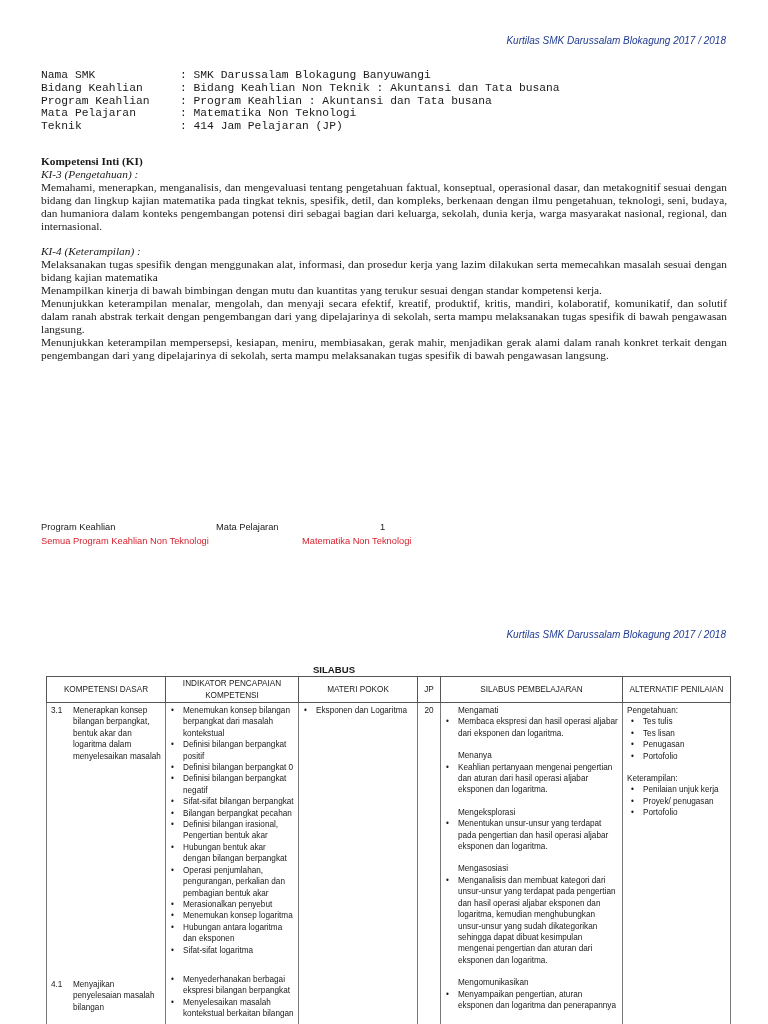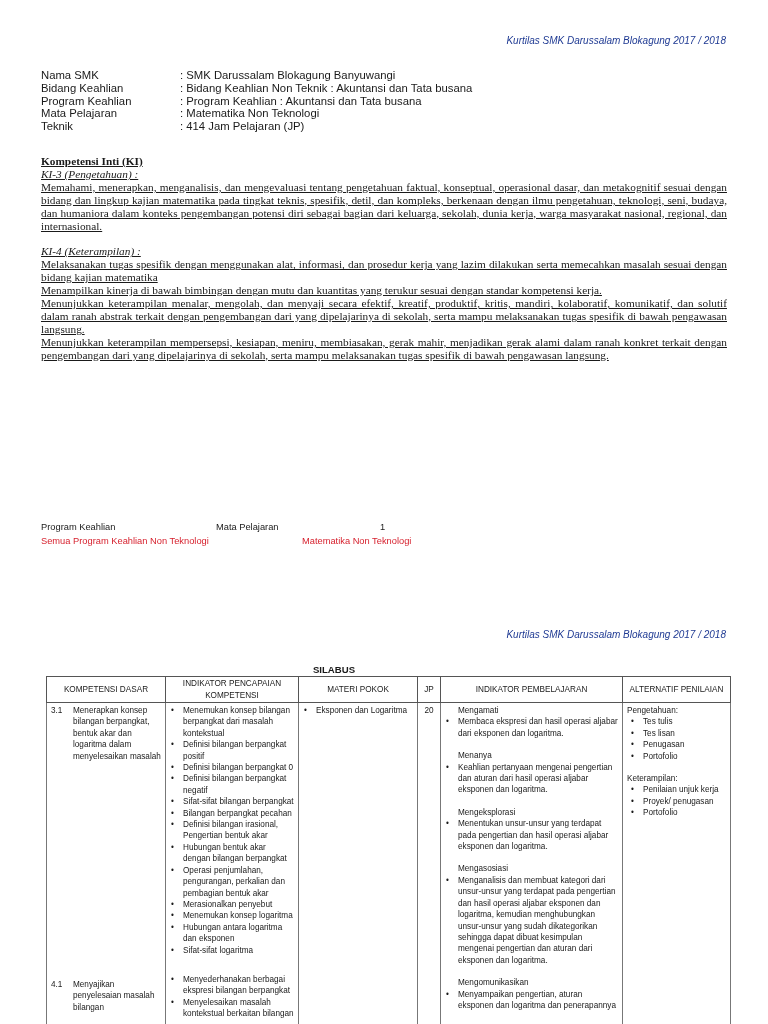--- a/index.html
+++ b/index.html
@@ -2,25 +2,25 @@
 <html><head>
   <meta charset="utf-8">
   <style>
     html, body { margin: 0; padding: 0; background: #ffffff; }
     body { width: 768px; height: 1024px; overflow: hidden; position: relative; color: #1a1a1a; }
     .header-line {
       position: absolute; right: 42px;
       font-family: "Liberation Sans", sans-serif; font-style: italic;
       font-size: 10px; color: #1f3a93;
     }
-    .info { position: absolute; left: 41px; top: 69px; font-family: Liberation Sans, sans-serif; font-size: 11.3px; line-height: 12.8px; }
+    .info { position: absolute; left: 41px; top: 69px; font-family: Liberation Mono, monospace; font-size: 11.3px; line-height: 12.8px; }
     .info-row { display: flex; }
     .info-label { width: 139px; }
     .ki { position: absolute; left: 41px; width: 686px; font-family: "Liberation Serif", serif; font-size: 11.3px; line-height: 12.9px; }
-    .ki p { margin: 0; text-align: justify; text-decoration: underline; }
+    .ki p { margin: 0; text-align: justify; }
     .ki .h { font-weight: bold; }
     .ki .sub { font-style: italic; }
     .footer-block { position: absolute; left: 41px; top: 520px; width: 400px; font-family: "Liberation Sans", sans-serif; font-size: 9.3px; line-height: 14px; }
     .footer-block .red { color: #d61f2c; }
     .silabus-title { position: absolute; left: 0; width: 668px; top: 664px; text-align: center; font-family: "Liberation Sans", sans-serif; font-weight: bold; font-size: 9.6px; }
     table.silabus {
       position: absolute; left: 46px; top: 676px; width: 684px;
       border-collapse: collapse; table-layout: fixed;
       font-family: "Liberation Sans", sans-serif; font-size: 8.2px; line-height: 11.4px;
     }
@@ -101,21 +101,21 @@
       <col style="width:23px">
       <col style="width:182px">
       <col style="width:108px">
   </colgroup>
   <thead>
     <tr>
       <th>KOMPETENSI DASAR</th>
       <th>INDIKATOR PENCAPAIAN KOMPETENSI</th>
       <th>MATERI POKOK</th>
       <th>JP</th>
-      <th>INDIKATOR PEMBELAJARAN</th>
+      <th>SILABUS PEMBELAJARAN</th>
       <th>ALTERNATIF PENILAIAN</th>
     </tr>
   </thead>
   <tbody>
     <tr style="height:330px;">
       <td>
         <div class="kd">
             <span class="num">3.1</span>
             <span>Menerapkan konsep bilangan berpangkat, bentuk akar dan logaritma dalam menyelesaikan masalah</span>
           </div>

